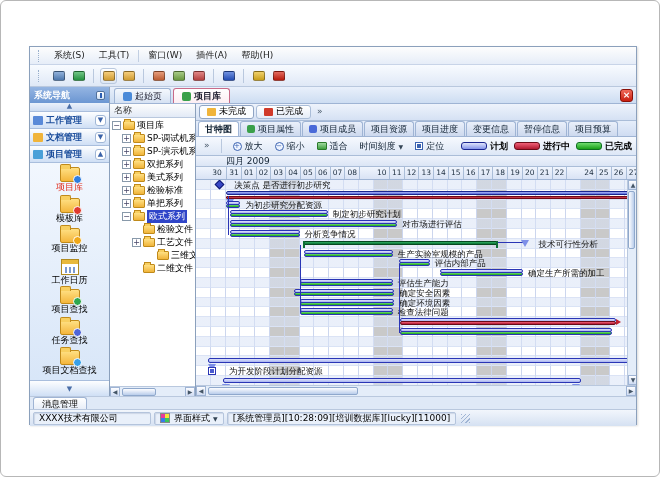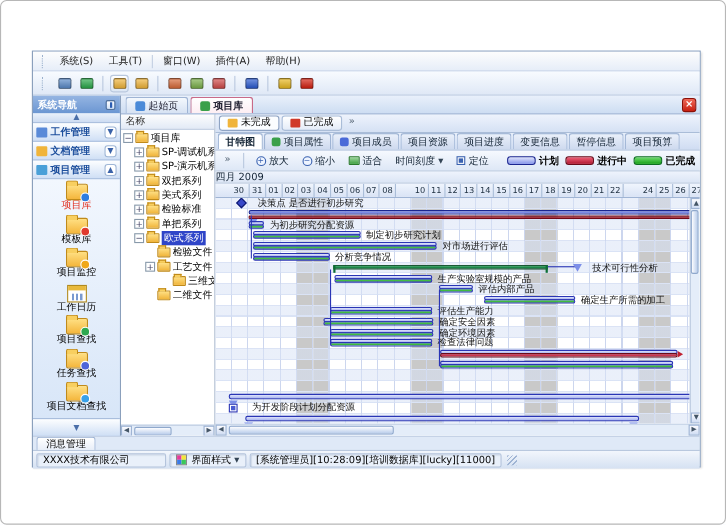--- a/index.html
+++ b/index.html
@@ -86,21 +86,21 @@
   .fitic { width:10px; height:8px; background:linear-gradient(#9fd89f,#3fa03f); border:1px solid #2a7a2a; border-radius:1px; }
   .locic { width:8px; height:8px; background:#fff; border:1px solid #3a62b0; }
   .locic:after { content:""; display:block; width:4px; height:4px; margin:1px; background:#3a62b0; }
   .darr { font-size:6px; color:#345; }
   .legend { margin-left:auto; display:flex; align-items:center; gap:6px; }
   .lgitem { display:flex; align-items:center; gap:3px;font-weight:bold; }
   .lg-swatch { width:26px; height:8px; border-radius:3px; }
 
   
   .timeline { border-bottom:1px solid #9fb4d4; }
-  .month-row { height:11px; background:linear-gradient(#eef3fc,#dbe5f5); border-bottom:1px solid #aabdd8; display:flex; align-items:center; color:#123; }
+  .month-row { height:11px; background:linear-gradient(#eef3fc,#dbe5f5); border-bottom:1px solid #aabdd8; display:flex; align-items:center; padding-left:30px; color:#123; }
   .days-row { height:12px; display:flex; background:linear-gradient(#f0f5fd,#d9e3f5); overflow:hidden; }
   .daycell { flex:none; border-right:1px solid #aabdd8; font-size:7.5px; color:#234; text-align:center; line-height:12px; }
   .chartwrap { flex:1; position:relative; overflow:hidden; background:#fff; }
   .chart { position:absolute; left:0; top:0; bottom:0; right:9px; overflow:hidden; }
   .weekend { position:absolute; top:0; bottom:0; background:#c9c9c9; }
   .gridoverlay { position:absolute; inset:0;
      background:
        repeating-linear-gradient(to bottom, rgba(217,227,246,.55) 0 9.8px, rgba(255,255,255,0) 9.8px 19.6px),
        repeating-linear-gradient(to right, transparent 0 13.8px, #ccd6ee 13.8px 14.8px),
        repeating-linear-gradient(to bottom, transparent 0 8.8px, #dbe3f5 8.8px 9.8px); }

